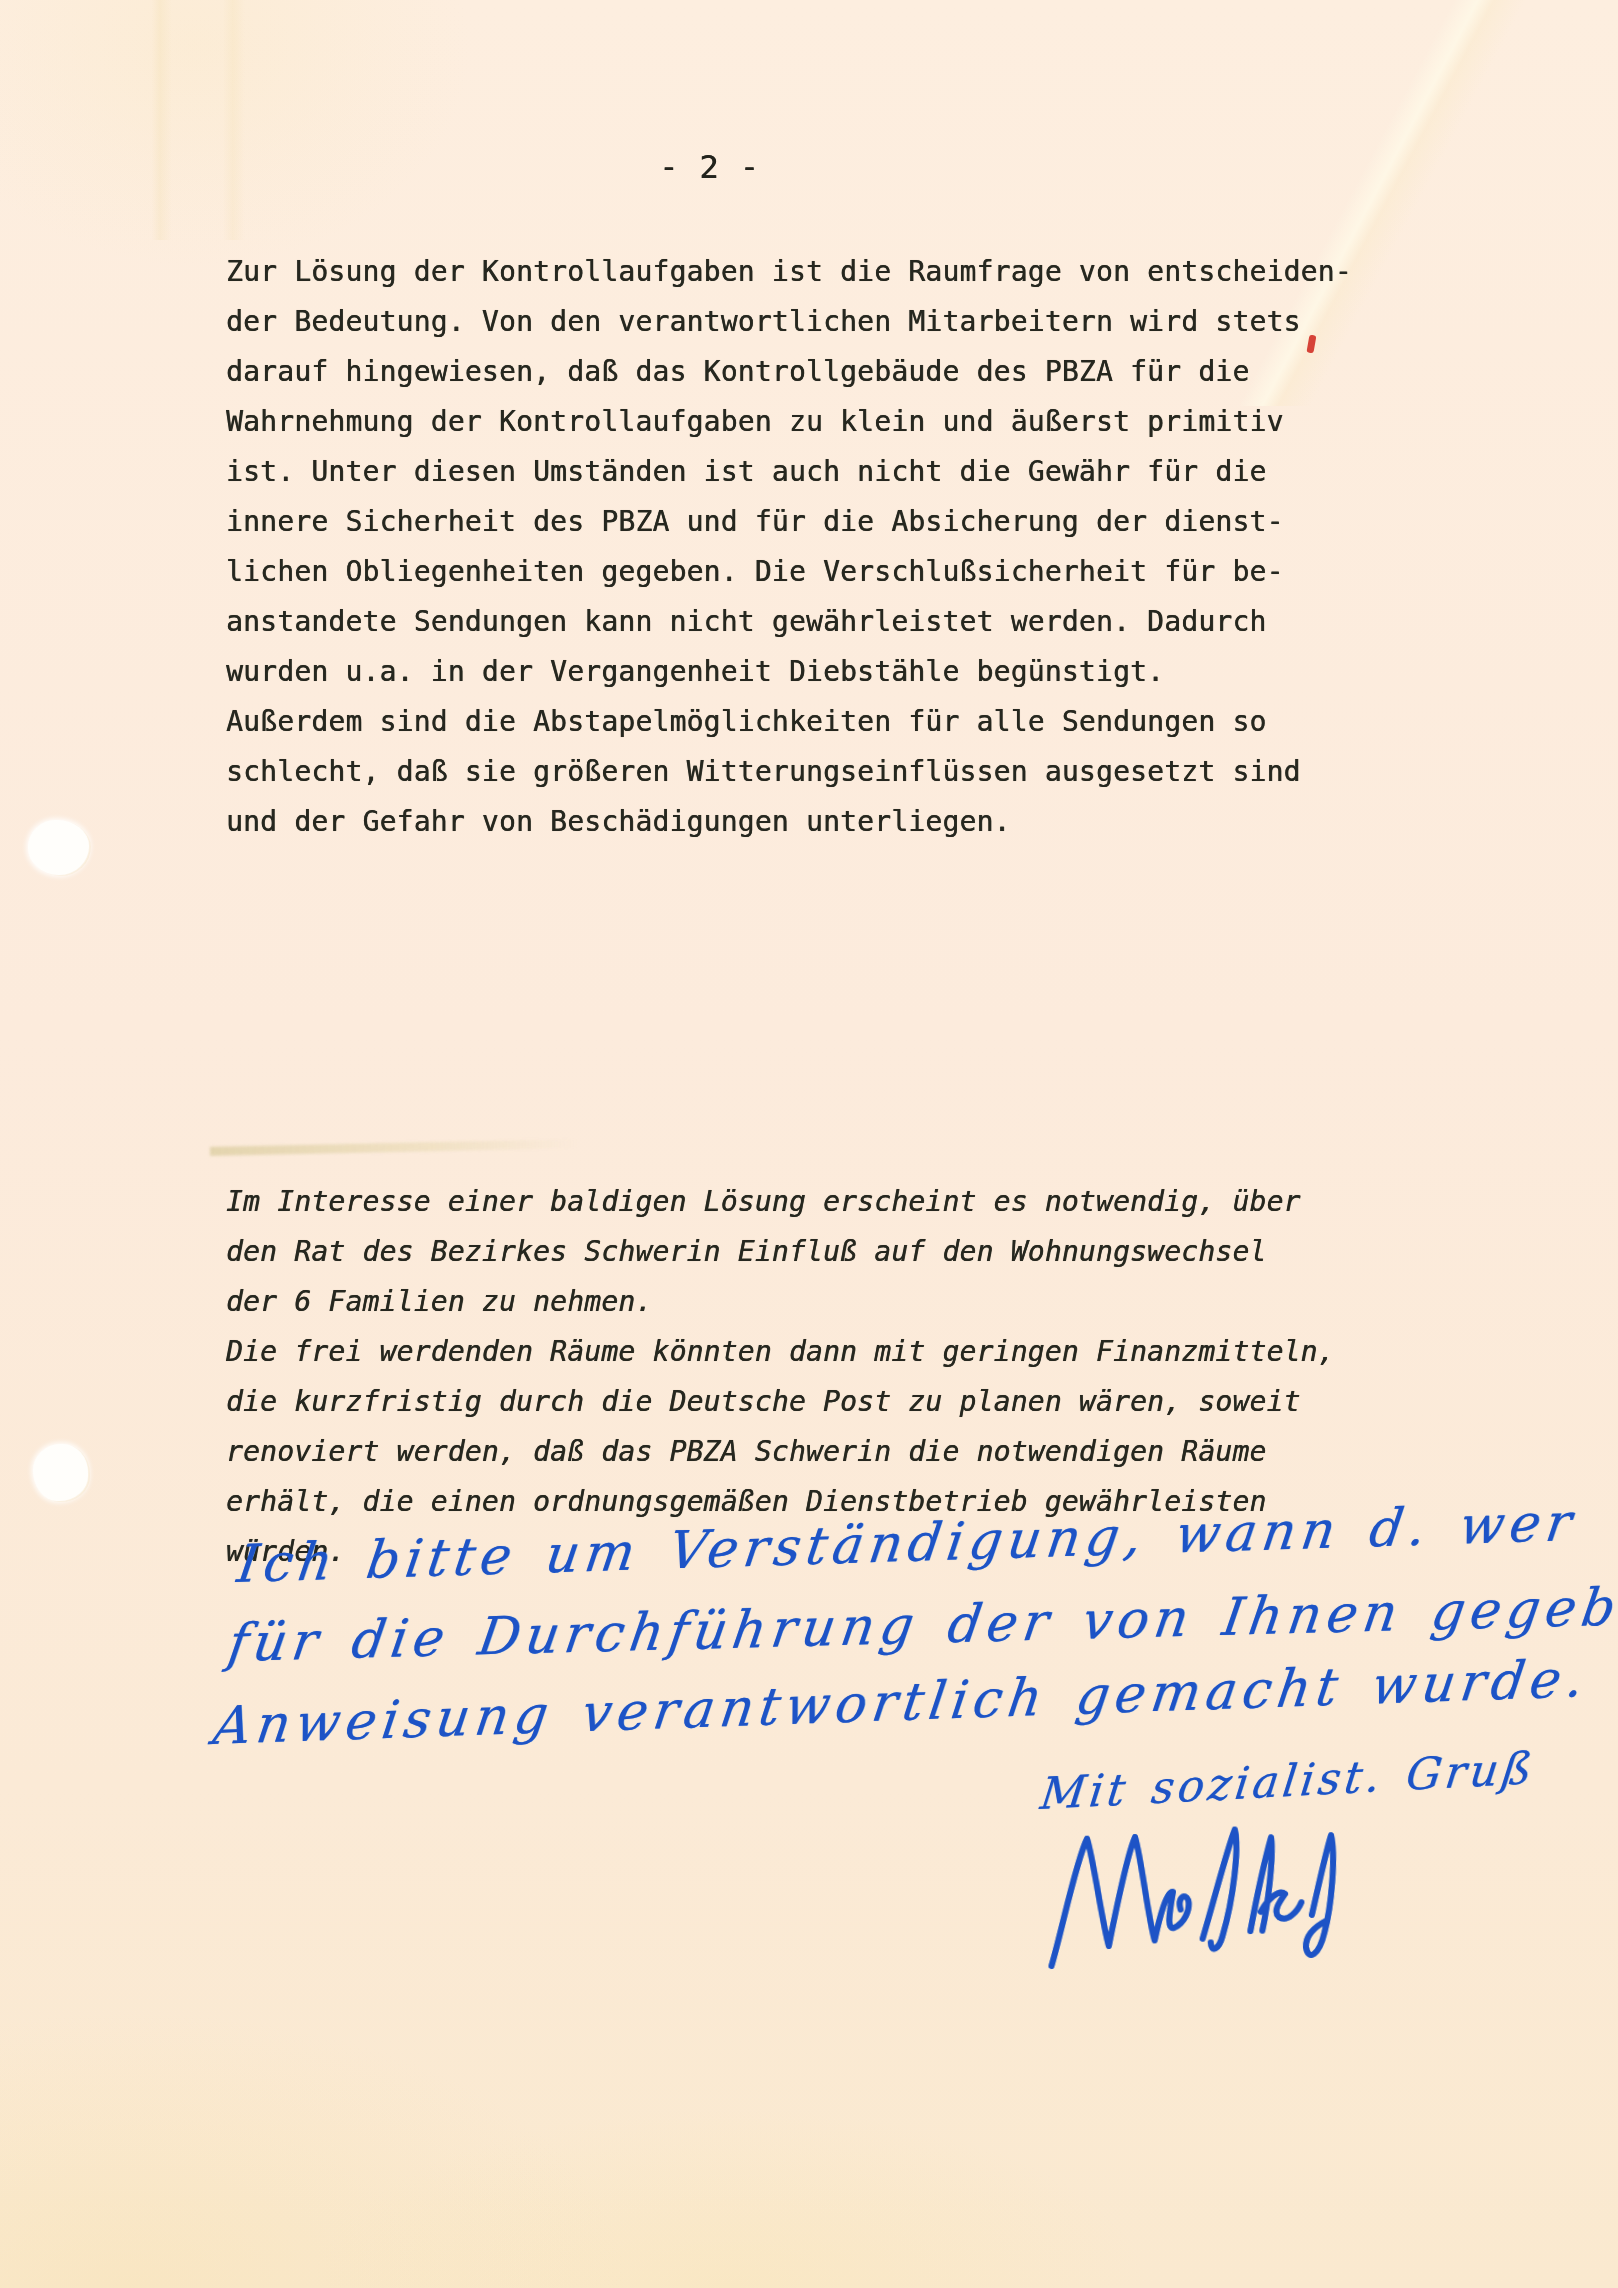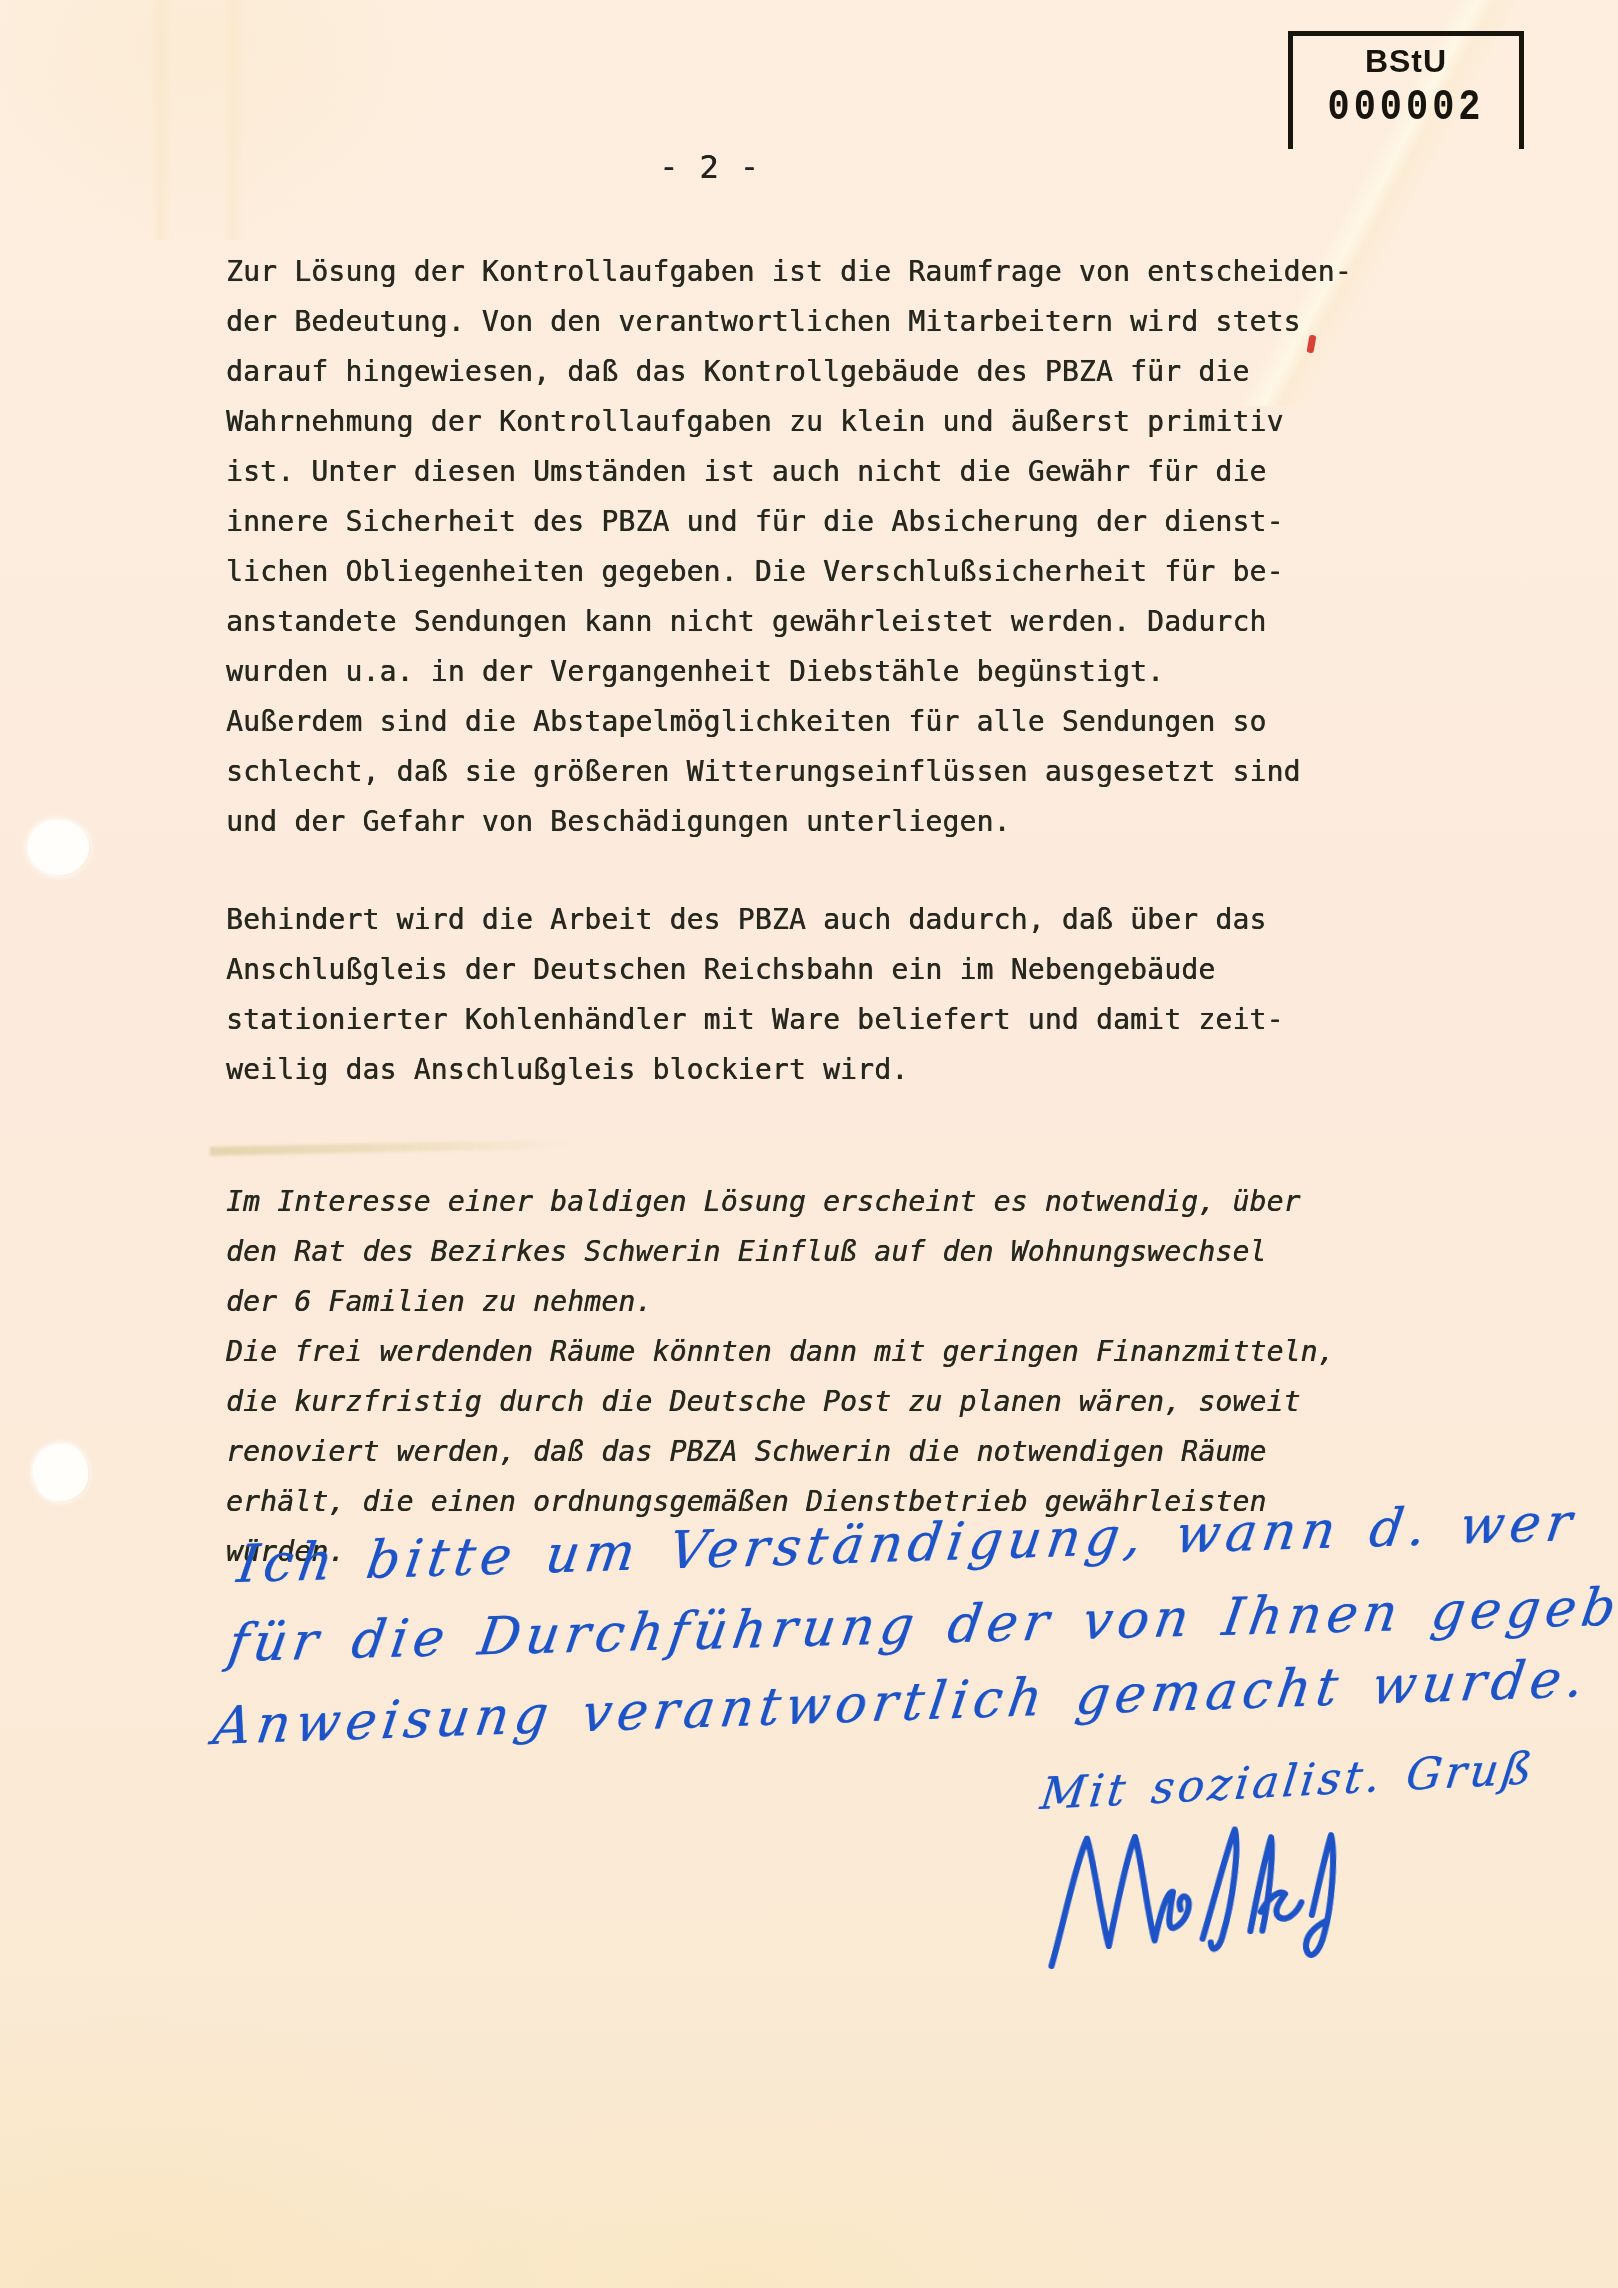--- a/index.html
+++ b/index.html
@@ -105,45 +105,37 @@
 <body>
 
 <div class="page">
 
   <div class="crease"></div>
   <div class="streaks"></div>
 
   <div class="punch-hole hole-top"></div>
   <div class="punch-hole hole-bottom"></div>
 
-  <div class="stamp">
-    <div class="stamp-title">BStU</div>
-    <div class="stamp-number">000002</div>
-  </div>
 
   <div class="page-number">- 2 -</div>
 
   <div class="typed para-1">Zur Lösung der Kontrollaufgaben ist die Raumfrage von entscheiden-
 der Bedeutung. Von den verantwortlichen Mitarbeitern wird stets
 darauf hingewiesen, daß das Kontrollgebäude des PBZA für die
 Wahrnehmung der Kontrollaufgaben zu klein und äußerst primitiv
 ist. Unter diesen Umständen ist auch nicht die Gewähr für die
 innere Sicherheit des PBZA und für die Absicherung der dienst-
 lichen Obliegenheiten gegeben. Die Verschlußsicherheit für be-
 anstandete Sendungen kann nicht gewährleistet werden. Dadurch
 wurden u.a. in der Vergangenheit Diebstähle begünstigt.
 Außerdem sind die Abstapelmöglichkeiten für alle Sendungen so
 schlecht, daß sie größeren Witterungseinflüssen ausgesetzt sind
 und der Gefahr von Beschädigungen unterliegen.</div>
   <div class="red-mark"></div>
 
-  <div class="typed para-2">Behindert wird die Arbeit des PBZA auch dadurch, daß über das
-Anschlußgleis der Deutschen Reichsbahn ein im Nebengebäude
-stationierter Kohlenhändler mit Ware beliefert und damit zeit-
-weilig das Anschlußgleis blockiert wird.</div>
 
   <div class="smudge"></div>
   <div class="typed para-3">Im Interesse einer baldigen Lösung erscheint es notwendig, über
 den Rat des Bezirkes Schwerin Einfluß auf den Wohnungswechsel
 der 6 Familien zu nehmen.
 Die frei werdenden Räume könnten dann mit geringen Finanzmitteln,
 die kurzfristig durch die Deutsche Post zu planen wären, soweit
 renoviert werden, daß das PBZA Schwerin die notwendigen Räume
 erhält, die einen ordnungsgemäßen Dienstbetrieb gewährleisten
 würden.</div>

